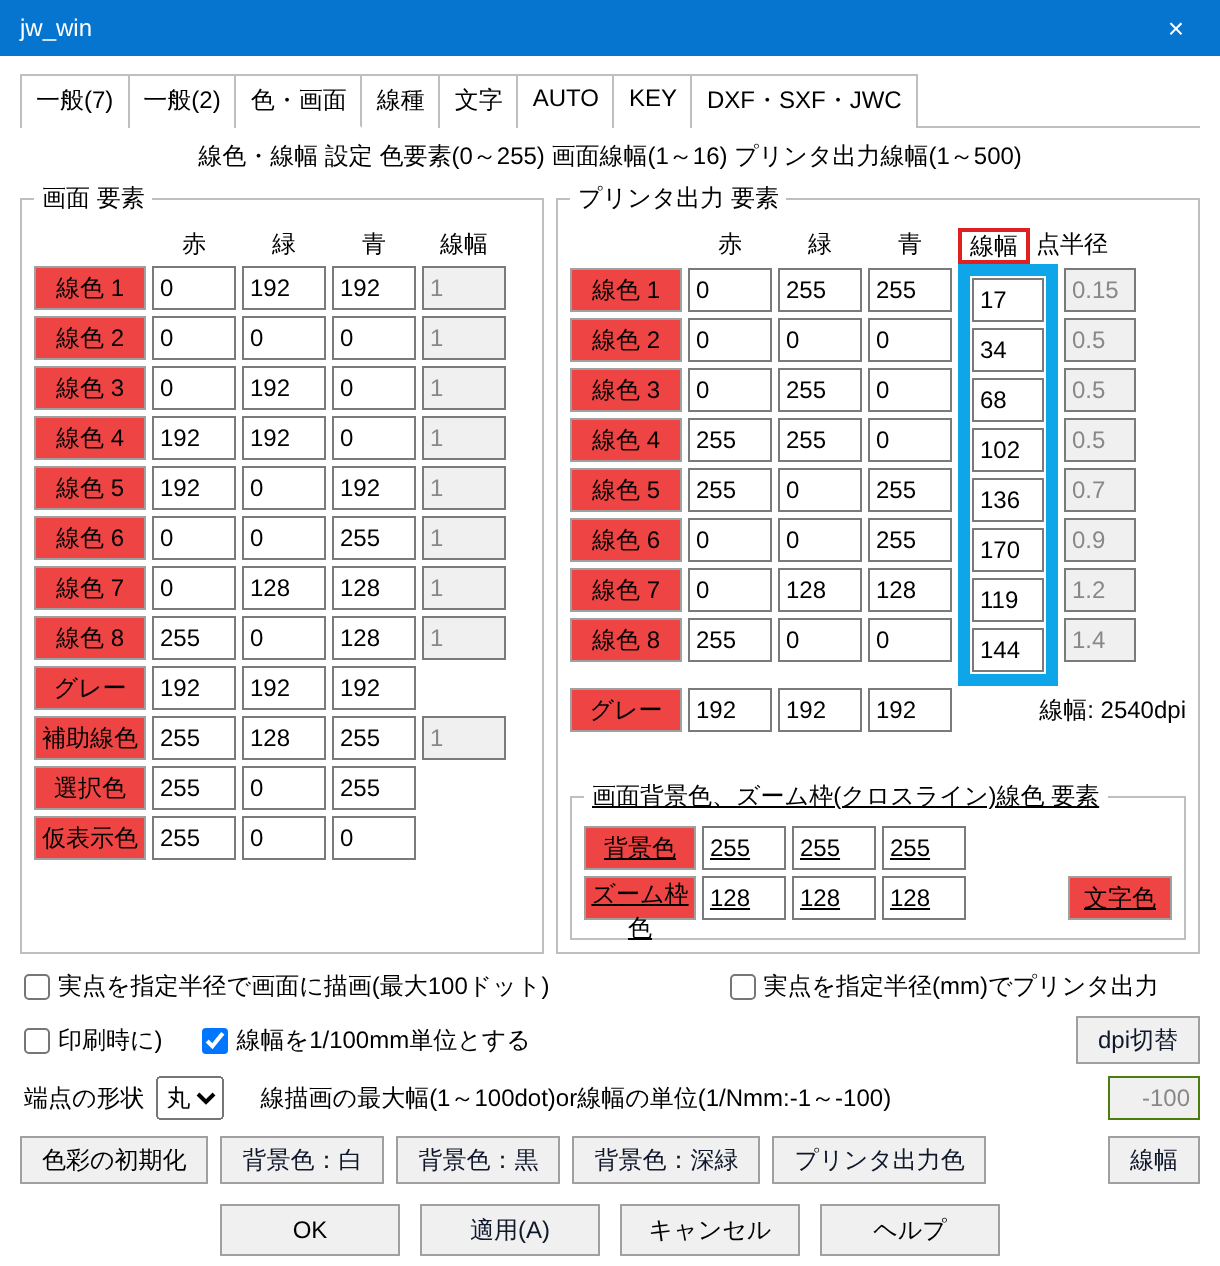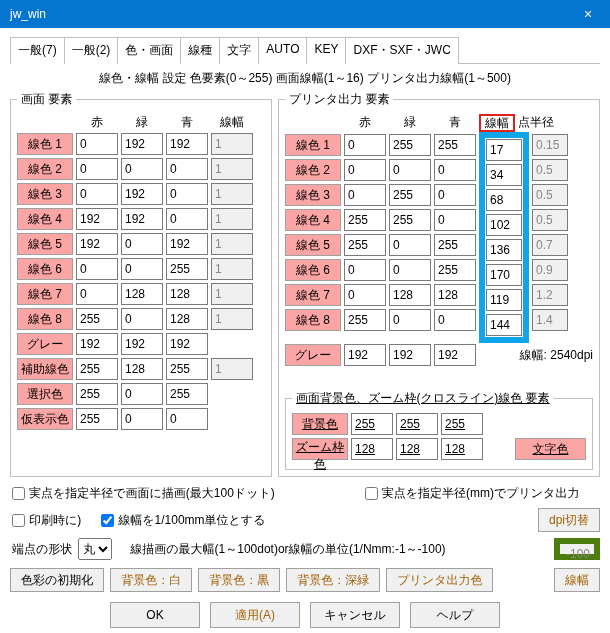--- a/index.html
+++ b/index.html
@@ -63,21 +63,21 @@
     display: flex;
     align-items: center;
     gap: 3px;
     margin-bottom: 3px;
   }
   .hdr { display:flex; gap:3px; margin-bottom:2px;}
   .hdr span { text-align:center; font-size:12px; }
   .cell-btn {
     width: 56px; height: 22px;
     border: 1px solid #a0a0a0;
-    background: #fca5a5;
+    background: #ef4444;
     font-size: 12px;
     padding: 0 2px;
     text-align: center;
   }
   .cell-in {
     width: 42px; height: 22px;
     border: 1px solid #7a7a7a;
     background: #fff;
     font-size: 12px;
     padding: 2px 3px;
@@ -107,24 +107,24 @@
   .checks { margin-top:8px; }
   .checks .line { display:flex; align-items:center; gap:18px; margin-bottom:6px; }
   input[type=checkbox]{ margin:0 4px 0 2px; vertical-align:middle;}
   .endshape { display:flex; align-items:center; gap:6px; margin:6px 0 8px 2px;}
   select { height:22px; font-size:12px;}
   .btm1 { display:flex; gap:6px; margin-bottom:10px; flex-wrap:nowrap;}
   .btn {
     border:1px solid #a0a0a0; background:#f0f0f0;
     height:24px; padding:0 10px; font-size:12px;
   }
-  .btn[disabled]{ color:#a16207; }
+  .btn[disabled]{ color:#0f172a; }
   .actions { display:flex; justify-content:center; gap:10px; margin-top:6px;}
   .actions .btn { width:90px; height:26px;}
-  .ro-num { width:46px; height:22px; border:6px solid #4d7c0f; background:#f0f0f0; text-align:right; padding:3px 4px; color:#888;}
+  .ro-num { width:46px; height:22px; border:1px solid #4d7c0f; background:#f0f0f0; text-align:right; padding:3px 4px; color:#888;}
   .lbl-right { margin-left:auto; }
   .spacer56 { width:56px; }
 </style>
 </head>
 <body>
 
 <div class="titlebar">
   <span>jw_win</span>
   <div class="close">
       <span>×</span>
@@ -354,21 +354,21 @@
           <button class="cell-btn">背景色</button>
           <input class="cell-in" value="255" style="">
           <input class="cell-in" value="255" style="">
           <input class="cell-in" value="255" style="">
         </div>
         <div class="row">
           <button class="cell-btn">ズーム枠色</button>
           <input class="cell-in" value="128" style="">
           <input class="cell-in" value="128" style="">
           <input class="cell-in" value="128" style="">
-          <button class="cell-btn" style="margin-left:auto;width:71px">文字色</button>
+          <button class="cell-btn" style="margin-left:auto;width:52px">文字色</button>
         </div>
       </fieldset>
     </fieldset>
   </div>
 
   <div class="checks">
     <div class="line">
       <label><input type="checkbox" style=""><span>実点を指定半径で画面に描画(最大100ドット)</span></label>
       <label style="margin-left:70px;"><input type="checkbox" style=""><span>実点を指定半径(mm)でプリンタ出力</span></label>
     </div>

